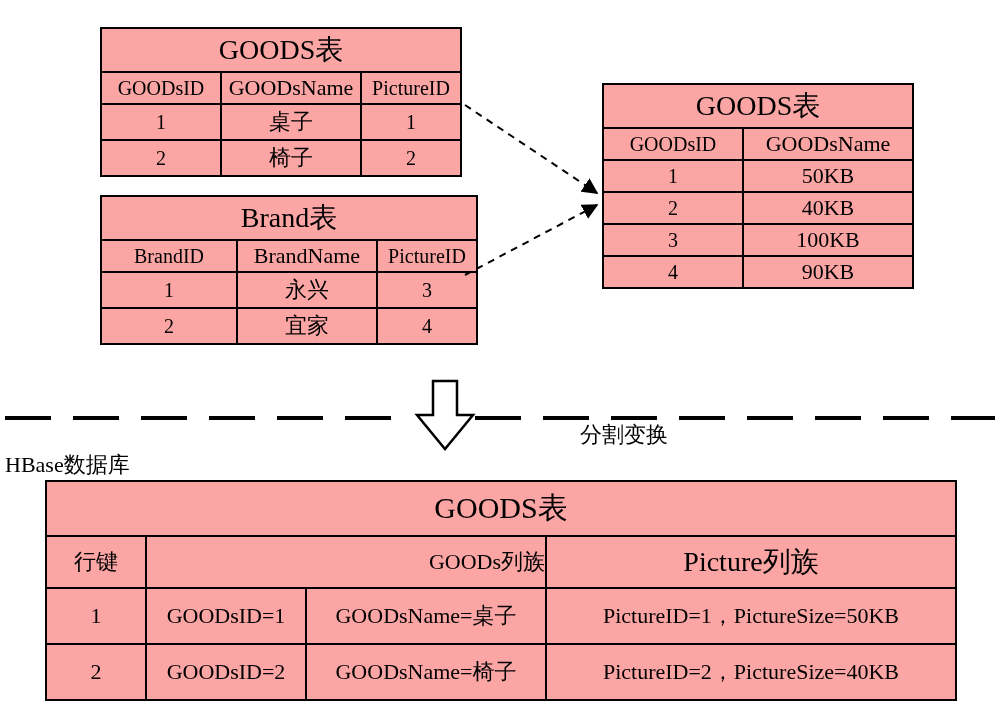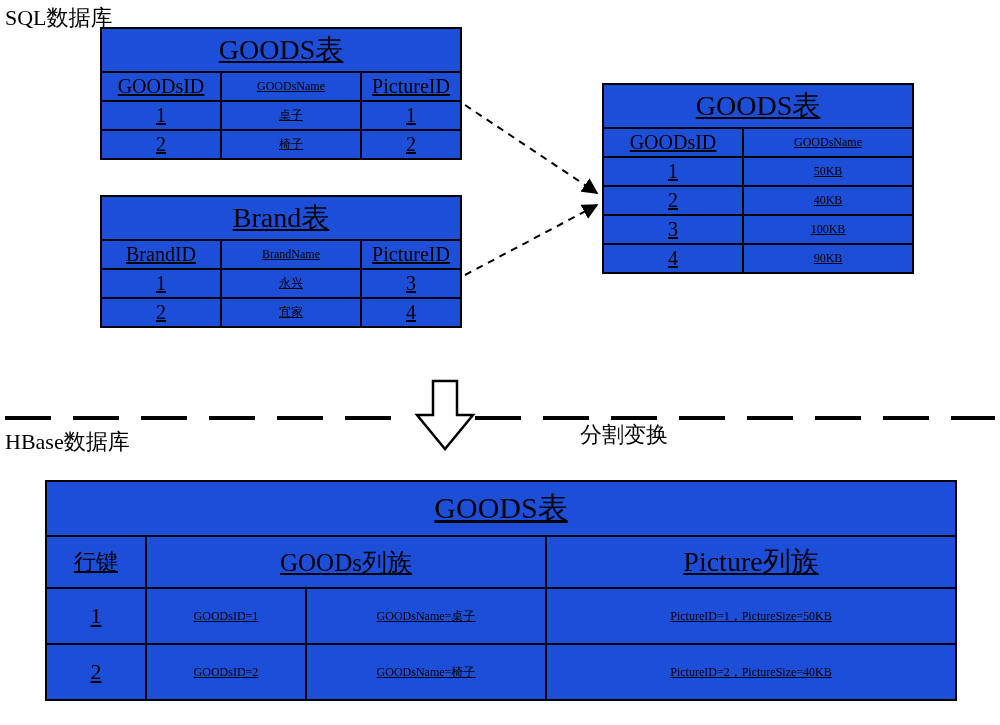--- a/index.html
+++ b/index.html
@@ -1,43 +1,42 @@
 <!DOCTYPE html>
 <html><head>
 <meta charset="utf-8">
 <style>
   * { box-sizing: border-box; }
   body { margin: 0; padding: 5px; font-family: "SimSun", "宋体", serif; background: #fff; color: #000; width: 1000px; }
   .page { position: relative; width: 990px; height: 715px; }
   .label { font-size: 22px; position: absolute; }
-  table { border-collapse: collapse; background: #1d4ed8; text-decoration: underline; }
+  table { border-collapse: collapse; background: #fca5a5; }
   td, th { border: 2px solid #000; text-align: center; font-weight: normal; padding: 2px 0; }
   .title-cell { font-size: 28px; }
   .hdr { font-size: 20px; border-radius: 9px; }
   .cell { font-size: 20px; }
-  .small { font-size: 12px; }
+  .small { font-size: 22px; }
   .t-goods-sql { position: absolute; left: 95px; top: 22px; }
   .t-brand { position: absolute; left: 95px; top: 190px; }
   .t-picture { position: absolute; left: 597px; top: 78px; }
   .t-hbase { position: absolute; left: 40px; top: 475px; }
   .dashline { position: absolute; left: 0; top: 385px; width: 990px; height: 40px; }
   .dash-seg { display: inline-block; width: 46px; height: 4px; background: #000; margin-right: 22px; vertical-align: middle; }
   .dash-row-left, .dash-row-right { position: absolute; top: 18px; white-space: nowrap; overflow: hidden; }
   .dash-row-left { left: 0; width: 406px; }
   .dash-row-right { left: 470px; width: 520px; }
   .down-arrow { position: absolute; left: 408px; top: 372px; }
   .sep-label { position: absolute; left: 555px; top: 415px; font-size: 22px; margin-left: 20px; }
   .svg-arrows { position: absolute; left: 0; top: 0; pointer-events: none; }
 </style>
 </head>
 <body>
 
 <div class="page">
 
-  <div class="label" style="left:0; top:-2px;">SQL数据库</div>
 
   <table class="t-goods-sql">
     <tbody>
         <tr>
           <td colspan="3" class="title-cell" style="width:360px;">GOODS表</td>
         </tr>
     <tr>
       <td class="hdr" style="width:120px;">GOODsID</td>
       <td class="hdr small" style="width:140px;">GOODsName</td>
       <td class="hdr" style="width:100px;">PictureID</td>
@@ -54,21 +53,21 @@
     </tr>
   </tbody>
     </table>
 
   <table class="t-brand">
     <tbody>
         <tr>
           <td colspan="3" class="title-cell" style="width:360px;">Brand表</td>
         </tr>
     <tr>
-      <td class="hdr" style="width:120px;margin-left:6px;">BrandID</td>
+      <td class="hdr" style="width:136px;margin-left:6px;">BrandID</td>
       <td class="hdr small" style="width:140px;">BrandName</td>
       <td class="hdr" style="width:100px;">PictureID</td>
     </tr>
     <tr>
       <td class="cell">1</td>
       <td class="cell small">永兴</td>
       <td class="cell">3</td>
     </tr>
     <tr>
       <td class="cell">2</td>
@@ -122,30 +121,30 @@
     </div>
     <div class="dash-row-right">
       <span class="dash-seg"></span><span class="dash-seg"></span><span class="dash-seg"></span><span class="dash-seg"></span><span class="dash-seg"></span><span class="dash-seg"></span><span class="dash-seg"></span><span class="dash-seg"></span>
     </div>
   </div>
   <svg class="down-arrow" width="64" height="80">
     <path d="M20 4 L44 4 L44 38 L60 38 L32 72 L4 38 L20 38 Z" fill="#fff" stroke="#000" stroke-width="2.5"></path>
   </svg>
   <div class="sep-label">分割变换</div>
 
-  <div class="label" style="left:0; top:422px;">HBase数据库</div>
+  <div class="label" style="left:0; top:445px;">HBase数据库</div>
 
   <table class="t-hbase">
     <tbody>
         <tr>
           <td colspan="4" class="title-cell" style="width:910px; font-size:30px; padding:6px 0;">GOODS表</td>
         </tr>
     <tr>
       <td class="hdr" style="width:100px; font-size:22px; padding:10px 0;margin-left:12px;">行键</td>
-      <td class="hdr" colspan="2" style="width:400px; font-size:25px;">GOODs列族</td>
+      <td class="hdr" colspan="2" style="width:400px; font-size:22px;text-align:right;">GOODs列族</td>
       <td class="hdr" style="width:410px; font-size:28px;">Picture列族</td>
     </tr>
     <tr>
       <td class="cell" style="font-size:22px; padding:14px 0;">1</td>
       <td class="cell small" style="width:160px;">GOODsID=1</td>
       <td class="cell small" style="width:240px;">GOODsName=桌子</td>
       <td class="cell small">PictureID=1，PictureSize=50KB</td>
     </tr>
     <tr>
       <td class="cell" style="font-size:22px; padding:14px 0;">2</td>

